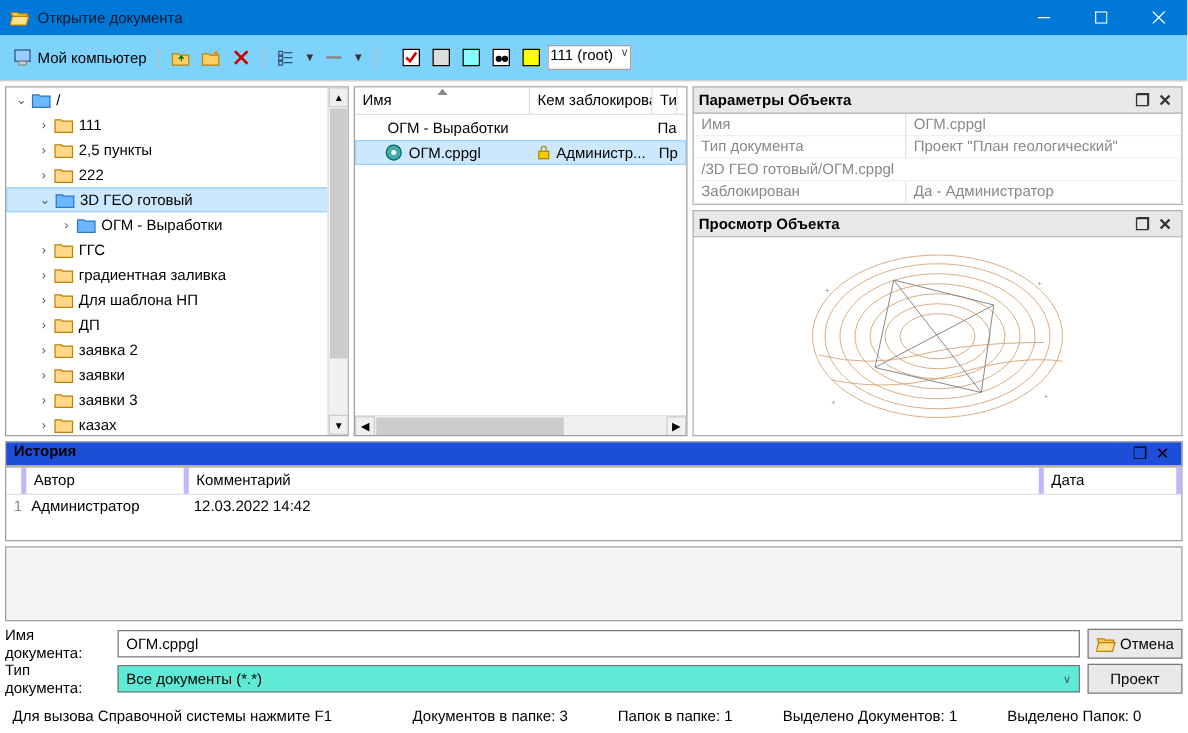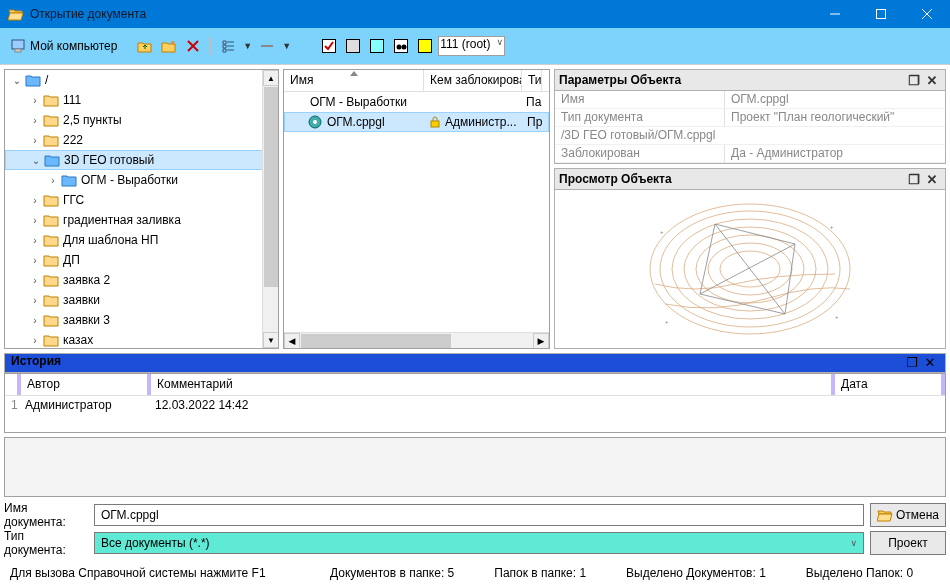--- a/index.html
+++ b/index.html
@@ -472,17 +472,17 @@
       <span style="font-size:9px;color:#555">∨</span>
     </div>
     <button class="btn">
         <span>Проект</span>
       </button>
   </div>
 </div>
 
 <div class="statusbar">
   <span class="s1">Для вызова Справочной системы нажмите F1</span>
-  <span>Документов в папке: 5</span>
+  <span>Документов в папке: 3</span>
   <span>Папок в папке: 1</span>
   <span>Выделено Документов: 1</span>
   <span>Выделено Папок: 0</span>
 </div>
 
 </body></html>

